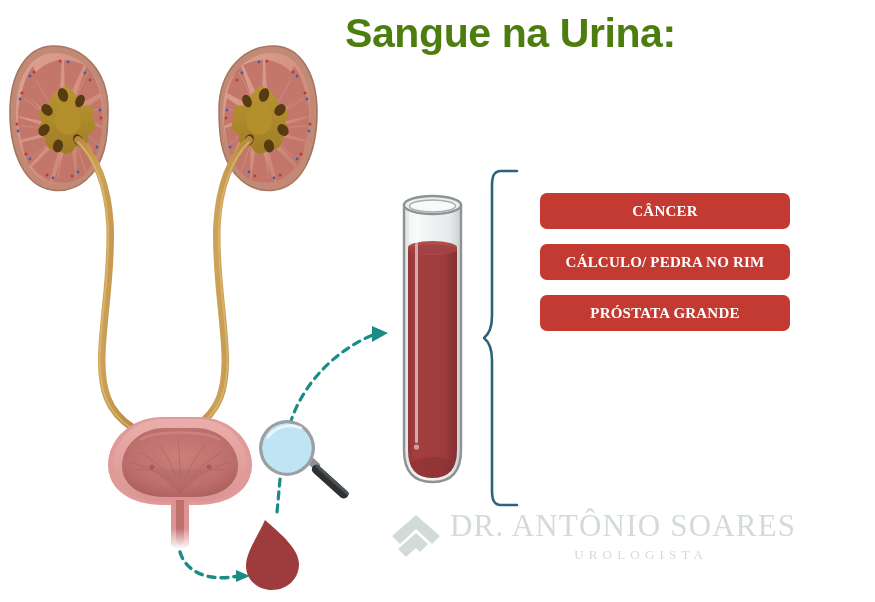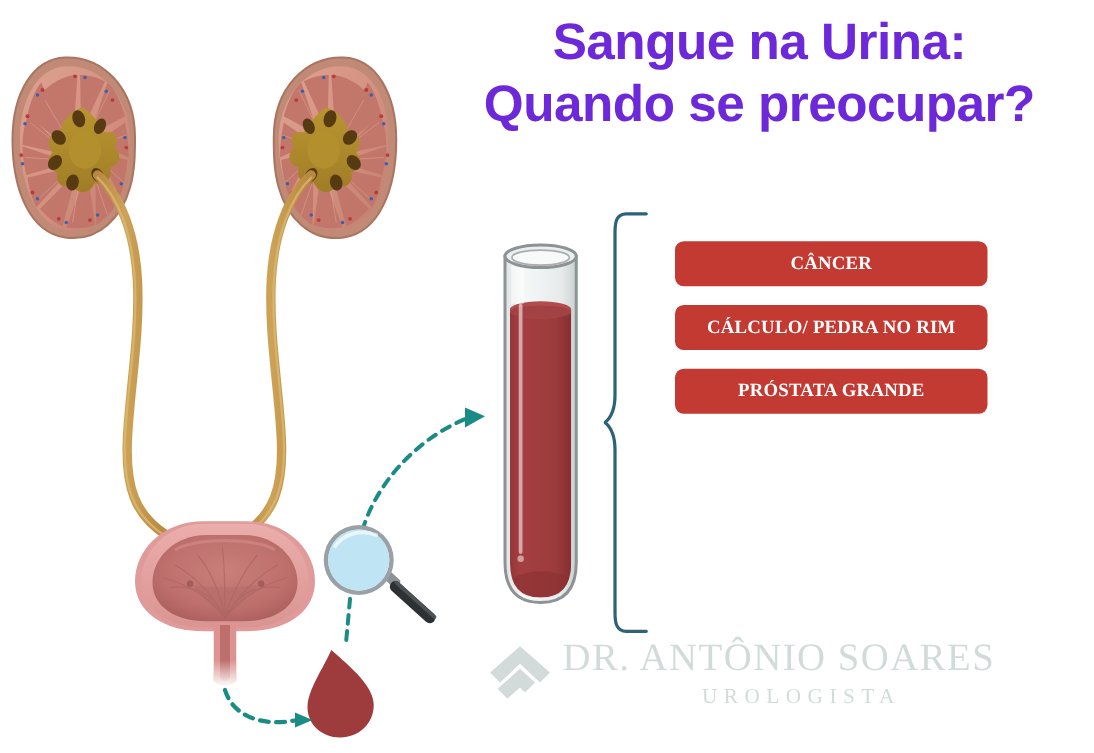--- a/index.html
+++ b/index.html
@@ -16,22 +16,22 @@
     overflow: hidden;
     font-family: "Liberation Sans", sans-serif;
   }
 
   
   #title {
     position: absolute;
     left: 345px;
     top: 8px;
     width: 525px;
-    text-align: center;
-    color: #6d28d9;
+    text-align: left;
+    color: #4d7c0f;
     font-size: 41px;
     font-weight: bold;
     line-height: 1.22;
     letter-spacing: -0.4px;
   }
   #title .line { display: block; white-space: nowrap; }
 
   
   #anatomy {
     position: absolute;
@@ -91,36 +91,35 @@
   #wm-text { display: flex; flex-direction: column; }
   #wm-name {
     color: #c3cdcd;
     font-size: 31px;
     font-weight: normal;
     letter-spacing: 1.2px;
     line-height: 1;
   }
   #wm-sub {
     color: #c3cdcd;
-    font-size: 17px;
+    font-size: 13px;
     letter-spacing: 5.2px;
     line-height: 1;
     text-align: center;
     margin-top: 7px;
     padding-left: 36px;
   }
 </style>
 </head>
 <body>
 
 <div id="canvas">
 
   <div id="title">
     <span class="line">Sangue na Urina:</span>
-    <span class="line">Quando se preocupar?</span>
   </div>
 
   <svg id="anatomy" width="400" height="602" viewBox="0 0 400 602">
     <defs>
       <linearGradient id="cortexGrad" x1="0" y1="0" x2="1" y2="1">
         <stop offset="0%" stop-color="#dda291"></stop>
         <stop offset="55%" stop-color="#d4907f"></stop>
         <stop offset="100%" stop-color="#c07d6d"></stop>
       </linearGradient>
       <linearGradient id="pelvisGrad" x1="0" y1="0" x2="0" y2="1">

